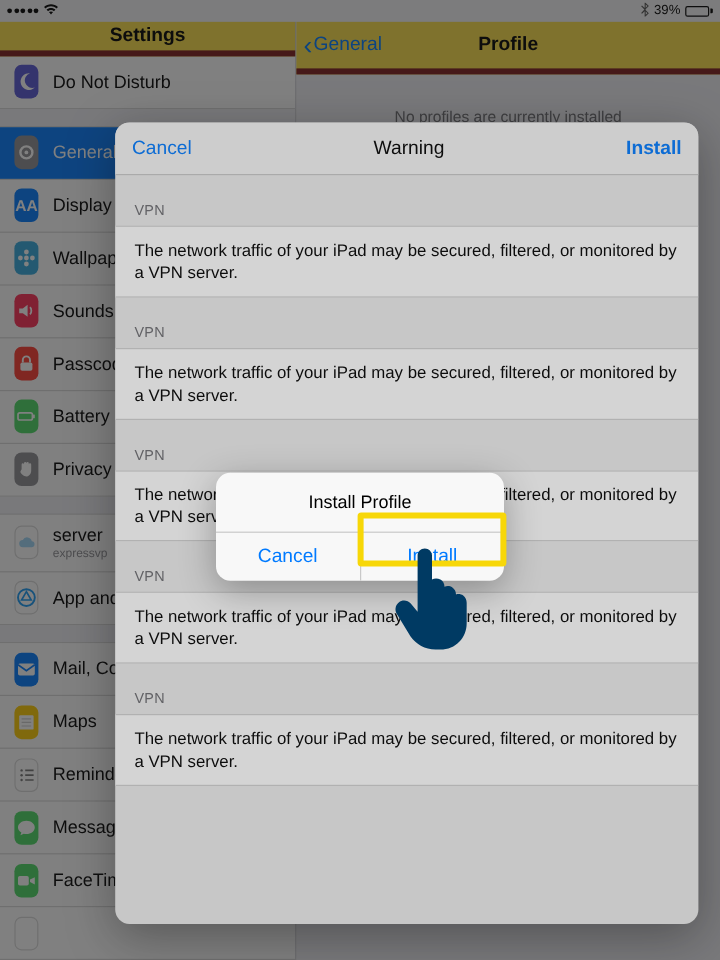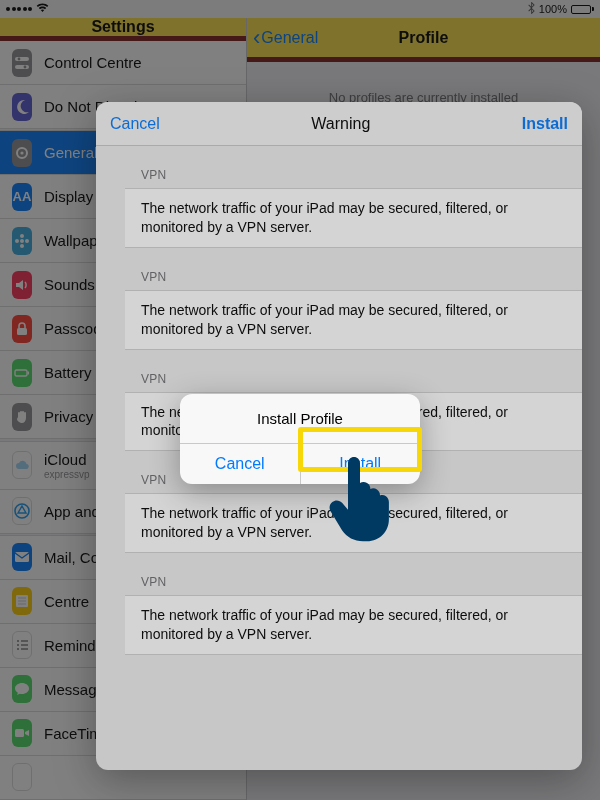--- a/index.html
+++ b/index.html
@@ -40,21 +40,21 @@
 
   
   .dim { position:absolute; inset:0; background:rgba(0,0,0,0.42); z-index:5; }
 
   
   .card { position:absolute; left:96px; top:102px; width:486px; height:668px; background:#efefef; border-radius:12px; overflow:hidden; z-index:6; box-shadow:0 10px 40px rgba(0,0,0,0.35); }
   .card-nav { height:44px; background:#f7f7f7; border-bottom:1px solid #c9c9c9; display:flex; align-items:center; justify-content:space-between; padding:0 14px; }
   .card-nav .btn { color:#007aff; font-size:16px; }
   .card-nav .btn.bold { font-weight:600; }
   .card-nav .ttl { font-size:16px; font-weight:400; color:#000; }
-  .card-body { overflow:hidden;padding-left:29px; }
+  .card-body { overflow:hidden; }
   .sect-head { padding:22px 16px 6px; font-size:12px; color:#6d6d72; text-transform:uppercase; letter-spacing:0.3px; }
   .sect-cell { background:#fff; border-top:1px solid #d3d3d3; border-bottom:1px solid #d3d3d3; padding:10px 16px; font-size:14px; line-height:1.35; color:#000; }
 
   
   .dim2 { position:absolute; inset:0; background:rgba(60,60,60,0.22); z-index:7; }
 
   
   .alert { position:absolute; left:180px; top:394px; width:240px; background:#f8f8f8; border-radius:12px; overflow:hidden; z-index:8; box-shadow:0 8px 30px rgba(0,0,0,0.3); }
   .alert-title { text-align:center; font-size:15px; font-weight:400; padding:16px 12px 16px; color:#000; }
   .alert-btns { display:flex; border-top:1px solid #c9c9c9; }
@@ -98,47 +98,36 @@
             <path d="M6.5 9 L4.8 7.1 C5.7 6.3 7.3 6.3 8.2 7.1 Z M2.8 5 C4.8 3.1 8.2 3.1 10.2 5 L9 6.3 C7.6 5 5.4 5 4 6.3 Z M0.7 2.8 C3.9 -0.3 9.1 -0.3 12.3 2.8 L11.1 4.1 C8.6 1.6 4.4 1.6 1.9 4.1 Z" fill="#000"></path>
           </svg>
       </span>
     </div>
     <div class="status-right">
       <span>
         <svg width="7" height="12" viewBox="0 0 7 12">
             <path d="M3.2 0 L3.2 4.7 L1 2.5 L0.3 3.2 L3 6 L0.3 8.8 L1 9.5 L3.2 7.3 L3.2 12 L3.7 12 L6.7 9 L4 6.3 L4 5.7 L6.7 3 L3.7 0 Z M4.1 1.7 L5.5 3 L4.1 4.4 Z M4.1 7.6 L5.5 9 L4.1 10.3 Z" fill="#555"></path>
           </svg>
       </span>
-      <span>100%</span>
+      <span>39%</span>
       <span class="battery">
         <span class="batt-body"><span class="batt-fill"></span></span>
           <span class="batt-tip"></span>
       </span>
     </div>
   </div>
 
   <div class="split">
 
     <div class="sidebar">
       <div class="navbar">
         <span class="navbar-title">Settings</span>
       </div>
 
       <div class="cells">
-        <div class="cell">
-          <span class="icon bg-gray">
-              <svg viewBox="0 0 18 18">
-                <rect x="2" y="3" width="14" height="4" rx="2" fill="#fff"></rect>
-                <rect x="2" y="11" width="14" height="4" rx="2" fill="#fff"></rect>
-                <circle cx="6" cy="5" r="1.4" fill="#8e8e93"></circle>
-                <circle cx="12" cy="13" r="1.4" fill="#8e8e93"></circle>
-              </svg>
-            </span>
-          <span class="trunc">Control Centre</span>
-        </div>
         <div class="cell">
           <span class="icon bg-purple">
               <svg viewBox="0 0 18 18">
                 <path d="M12 2a7 7 0 1 0 4 12 6 6 0 0 1-4-12z" fill="#fff"></path>
               </svg>
             </span>
           <span class="trunc">Do Not Disturb</span>
         </div>
       </div>
       <div class="gap"></div>
@@ -210,21 +199,21 @@
       <div class="gap"></div>
 
       <div class="cells">
         <div class="cell" style="height:48px">
           <span class="icon bg-white">
               <svg viewBox="0 0 18 18">
                 <path d="M6 13a3 3 0 0 1 0-6 4 4 0 0 1 7.5 1A2.5 2.5 0 0 1 13 13z" fill="#9ed4f6"></path>
               </svg>
             </span>
           <span style="display:flex;flex-direction:column;overflow:hidden">
-            <span class="trunc">iCloud</span>
+            <span class="trunc">server</span>
             <span class="subtext trunc">expressvp</span>
           </span>
         </div>
         <div class="cell">
           <span class="icon bg-white">
               <svg viewBox="0 0 18 18">
                 <circle cx="9" cy="9" r="7" fill="none" stroke="#1a9af3" stroke-width="1.6"></circle>
                 <path d="M9 4l4 7H5z" fill="none" stroke="#1a9af3" stroke-width="1.4"></path>
               </svg>
             </span>
@@ -245,21 +234,21 @@
         </div>
         <div class="cell">
           <span class="icon bg-yellow">
               <svg viewBox="0 0 18 18">
                 <rect x="3" y="3" width="12" height="12" rx="1" fill="#fff"></rect>
                 <line x1="5" y1="6" x2="13" y2="6" stroke="#ccc"></line>
                 <line x1="5" y1="9" x2="13" y2="9" stroke="#ccc"></line>
                 <line x1="5" y1="12" x2="13" y2="12" stroke="#ccc"></line>
               </svg>
             </span>
-          <span class="trunc">Centre</span>
+          <span class="trunc">Maps</span>
         </div>
         <div class="cell">
           <span class="icon bg-white">
               <svg viewBox="0 0 18 18">
                 <circle cx="5" cy="5" r="1" fill="#777"></circle>
                 <circle cx="5" cy="9" r="1" fill="#777"></circle>
                 <circle cx="5" cy="13" r="1" fill="#777"></circle>
                 <line x1="8" y1="5" x2="15" y2="5" stroke="#777" stroke-width="1.4"></line>
                 <line x1="8" y1="9" x2="15" y2="9" stroke="#777" stroke-width="1.4"></line>
                 <line x1="8" y1="13" x2="15" y2="13" stroke="#777" stroke-width="1.4"></line>

